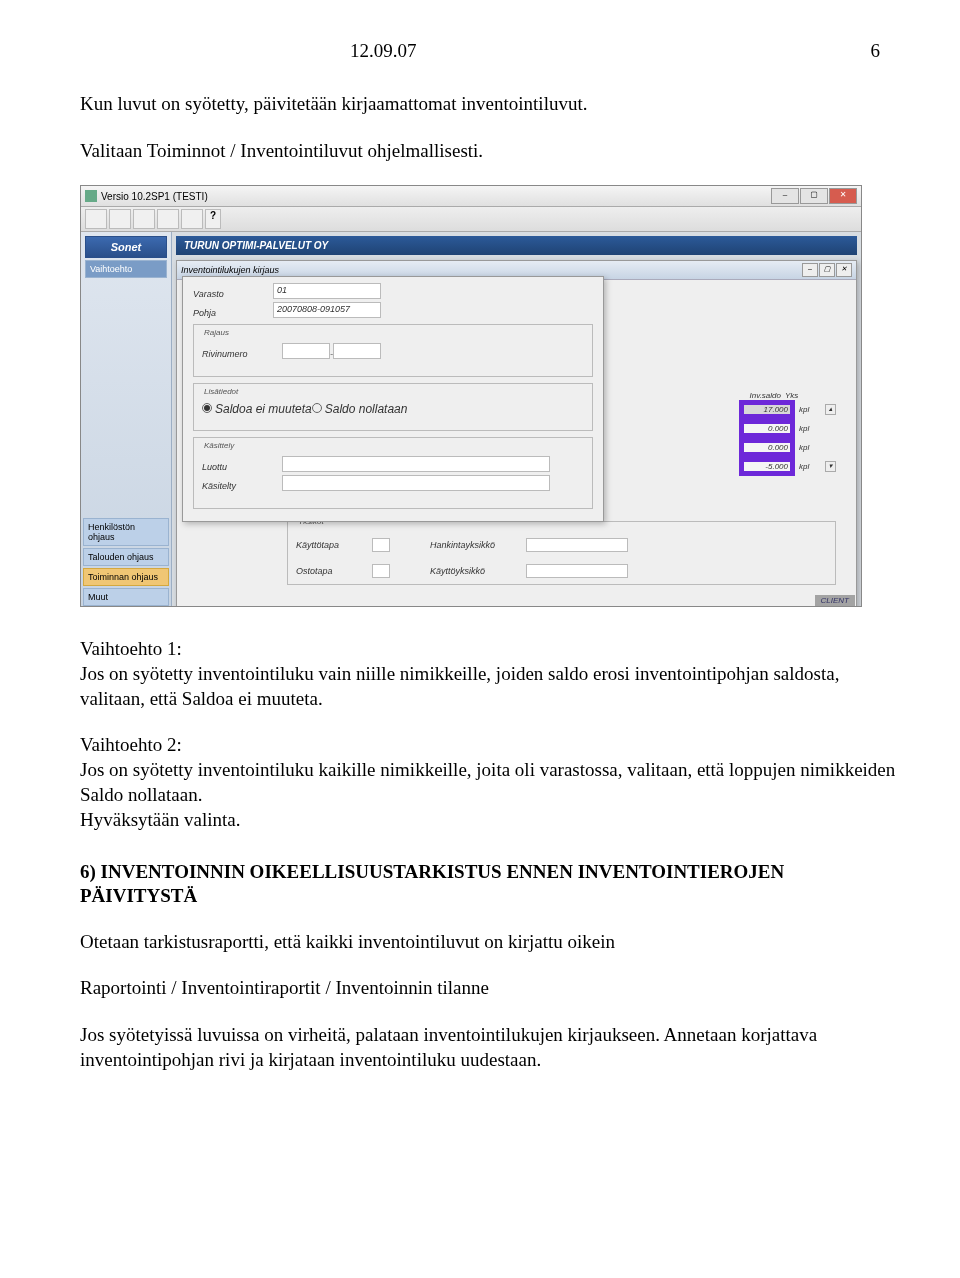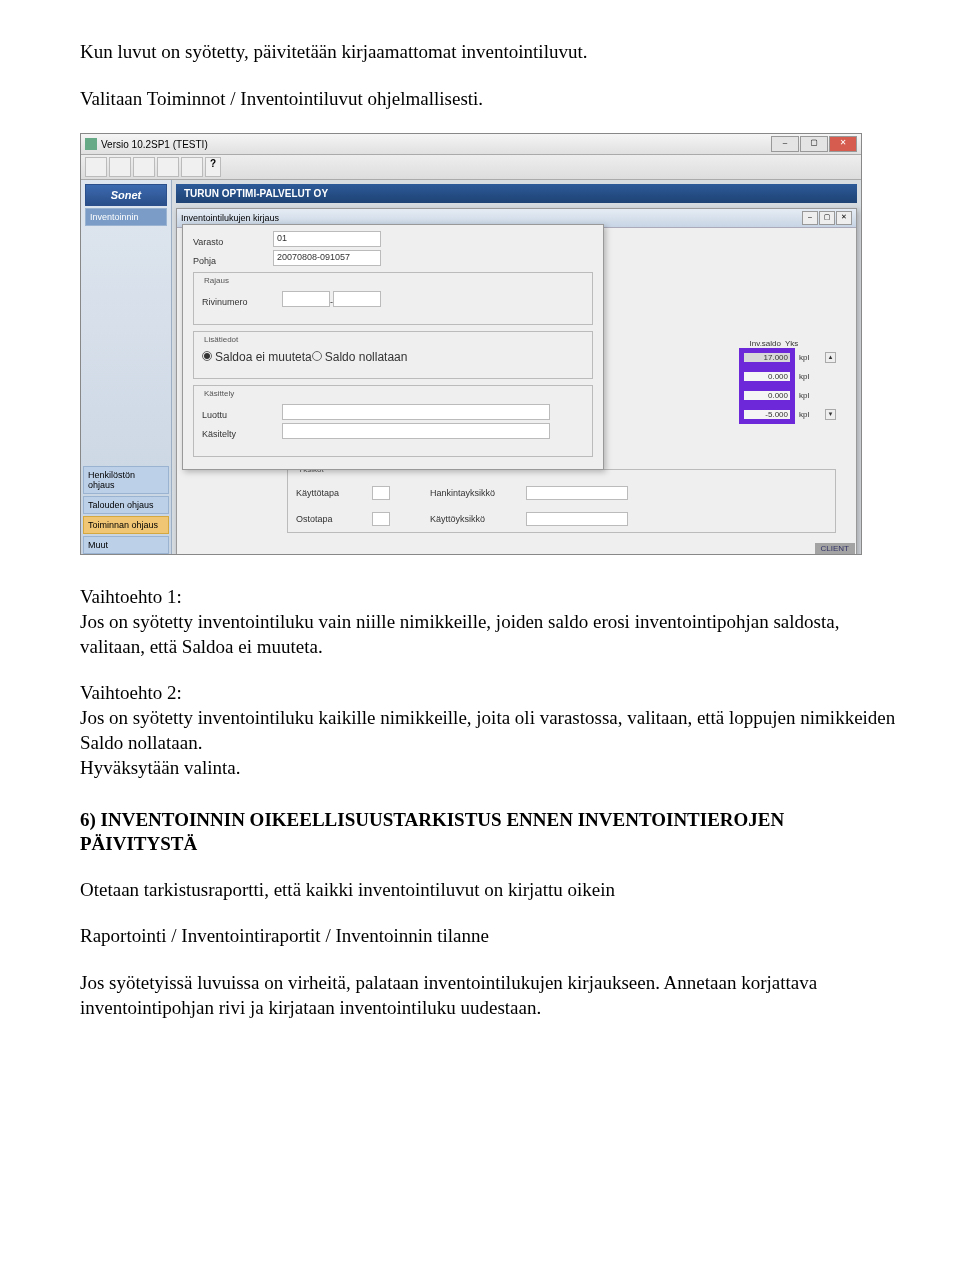--- a/index.html
+++ b/index.html
@@ -69,21 +69,21 @@
     text-align:center; padding:4px 2px; border:1px solid #2a4f8a;
     font-size:11px;
   }
   .sb-item {
     background:#bcd0e8; border:1px solid #9ab3d0;
     margin-top:2px; padding:3px 4px; font-size:9px;
   }
   .sb-item.active { background:#f0c674; border-color:#d4a83e;}
   .sb-bottom { padding:2px;}
   .main-area {
-    flex:1; background:#d8dde2; position:relative; padding:4px;
+    flex:1; background:#d8dde2; position:relative; padding:4px;font-style:italic;
   }
   .company-bar {
     background: linear-gradient(#2c5a99,#1f4374);
     color:#fff; font-size:10px; font-weight:bold;
     padding:4px 8px; margin-bottom:2px;
   }
   .mdi-child {
     background:#efefef; border:1px solid #999;
     box-shadow: 2px 2px 6px rgba(0,0,0,0.25);
   }
@@ -129,20 +129,24 @@
     font-size: 19px;
     font-weight: bold;
     margin: 28px 0 22px 0;
     line-height:1.25;
   }
 </style>
 </head>
 <body>
 
 <div class="page">
+  <div class="header">
+    <span>12.09.07</span>
+    <span>6</span>
+  </div>
 
   <p class="para">Kun luvut on syötetty, päivitetään kirjaamattomat inventointiluvut.</p>
   <p class="para">Valitaan Toiminnot / Inventointiluvut ohjelmallisesti.</p>
 
   <div class="screenshot">
     <div class="titlebar">
       <div class="titlebar-left">
         <span style="width:12px;height:12px;background:#6a8;"></span>
         <span>Versio 10.2SP1 (TESTI)</span>
       </div>
@@ -157,21 +161,21 @@
       <div class="tb-btn"></div>
       <div class="tb-btn"></div>
       <div class="tb-btn"></div>
       <div class="tb-btn"></div>
       <div class="tb-btn" style="width:14px;font-weight:bold;text-align:center;">?</div>
     </div>
     <div class="app-body">
       <div class="sidebar">
         <div class="sb-top">
           <div class="sb-logo">Sonet</div>
-          <div class="sb-item" style="background:#7a9cc6;color:#fff;">Inventoinnin</div>
+          <div class="sb-item" style="background:#7a9cc6;color:#fff;">Vaihtoehto</div>
         </div>
         <div class="sb-bottom">
           <div class="sb-item">Henkilöstön ohjaus</div>
           <div class="sb-item">Talouden ohjaus</div>
           <div class="sb-item active">Toiminnan ohjaus</div>
           <div class="sb-item">Muut</div>
         </div>
       </div>
       <div class="main-area">
         <div class="company-bar">TURUN OPTIMI-PALVELUT OY</div>

